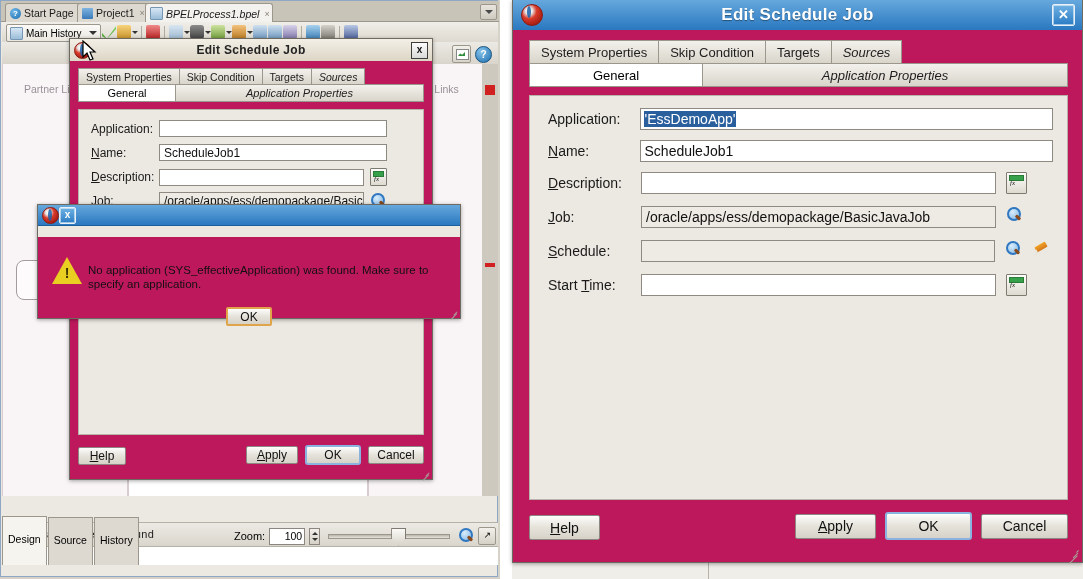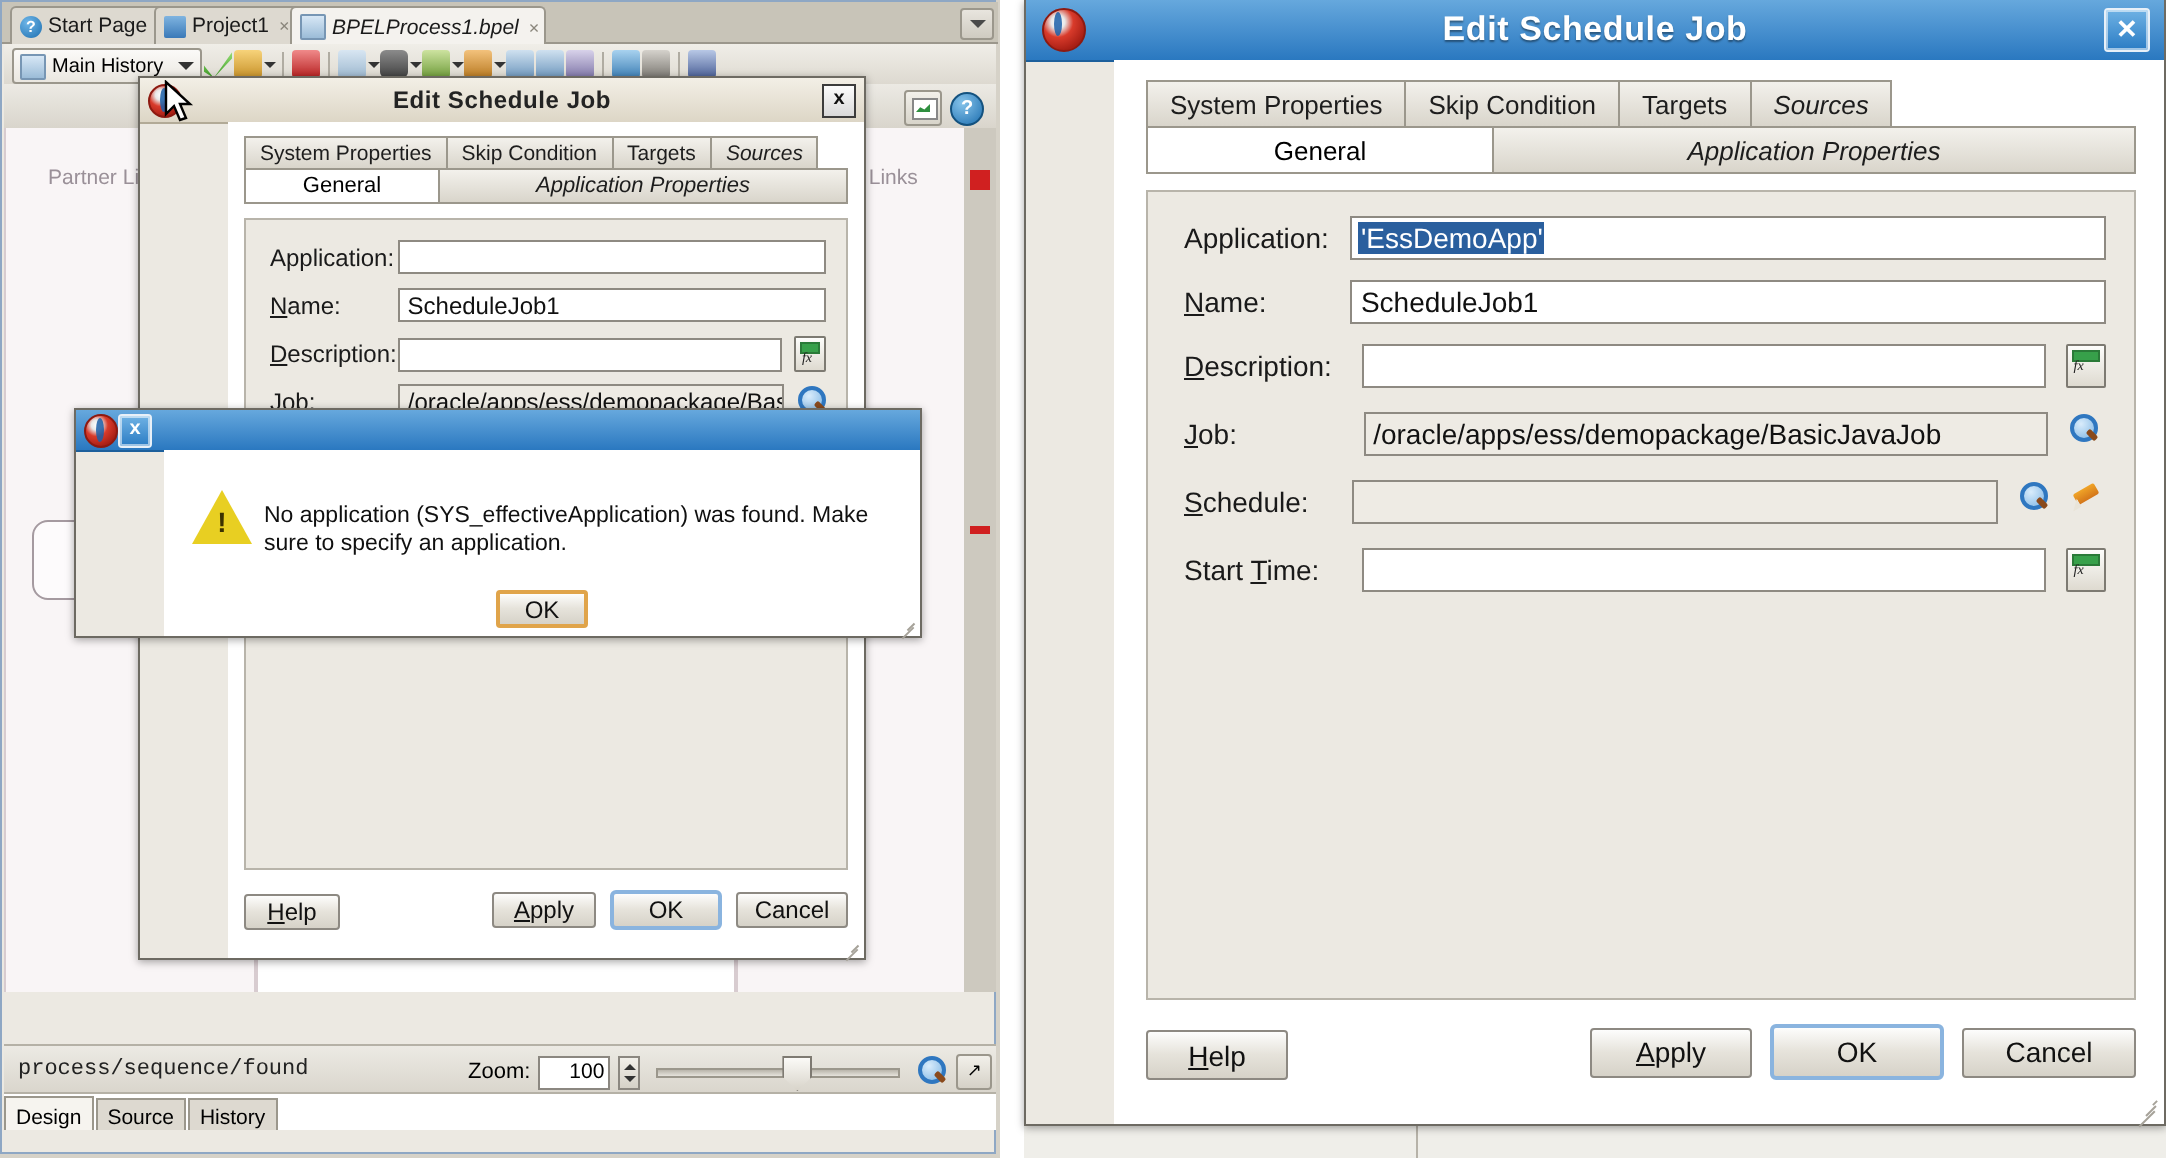--- a/index.html
+++ b/index.html
@@ -62,41 +62,41 @@
   .spin{width:9px;height:15px;background:linear-gradient(#f2f0ea,#d5d1c7);border:1px solid #8b8780;position:relative;}
   .spin:before{content:"";position:absolute;left:2px;top:3px;border-left:3px solid transparent;border-right:3px solid transparent;border-bottom:3px solid #333;}
   .spin:after{content:"";position:absolute;left:2px;top:9px;border-left:3px solid transparent;border-right:3px solid transparent;border-top:3px solid #333;}
   .sliderTrack{width:120px;height:3px;background:linear-gradient(#b9b5ab,#e6e3dc);border:1px solid #9b978c;position:relative;margin-left:4px;}
   .sliderThumb{position:absolute;left:62px;top:-7px;width:13px;height:16px;background:linear-gradient(#fbfaf7,#d8d4ca);
         border:1px solid #7e7a72;clip-path:polygon(0 0,100% 0,100% 60%,50% 100%,0 60%);}
   .statbtn{width:16px;height:16px;background:linear-gradient(#f2f0ea,#d5d1c7);border:1px solid #9b978c;border-radius:2px;
         position:relative;font-size:9px;text-align:center;line-height:15px;}
 
   .bottomtabs{position:absolute;left:1px;top:545px;width:496px;height:18px;background:#fff;border-top:1px solid #b5b1a6;display:flex;align-items:flex-end;}
-  .btab{height:15px;padding:0 5px;font-size:10.5px;background:#ddd9d0;border:1px solid #9b978c;border-bottom:none;
-        display:flex;align-items:flex-end;margin-right:1px;}
+  .btab{height:15px;padding:16px 5px;font-size:10.5px;background:#ddd9d0;border:1px solid #9b978c;border-bottom:none;
+        display:flex;align-items:flex-start;margin-right:1px;}
   .btab.active{background:#f6f4ef;height:16px;}
 
   
   .dlg{position:absolute;background:#ece9e2;border:1px solid #6d6a62;box-shadow:0 1px 4px rgba(0,0,0,.35);}
   .dlg-title{height:22px;display:flex;align-items:center;padding:0 4px;position:relative;}
   .dlg-title.active{background:linear-gradient(#66a8dd,#2a78c0);border-bottom:1px solid #1c5f9c;}
   .dlg-title.inactive{background:linear-gradient(#f3efe6,#ddd6c6);border-bottom:1px solid #b2aa97;}
   .dlg-title .t{flex:1;text-align:center;font-weight:bold;font-size:12px;letter-spacing:.3px;}
   .dlg-title.active .t{color:#fff;text-shadow:0 1px 1px rgba(0,0,0,.4);}
   .dlg-title.inactive .t{color:#232323;}
   .oralogo{width:15px;height:15px;border-radius:50%;background:
       radial-gradient(circle at 35% 30%,#ffffff 0%,#e8e8e8 18%,#d93b2b 40%,#a81f15 75%);
       border:1px solid #8d1a11;position:relative;flex:0 0 auto;}
   .oralogo:after{content:"";position:absolute;left:5px;top:1px;width:4px;height:12px;background:#1b5fa8;border-radius:50%;opacity:.85;}
   .closebtn{width:15px;height:15px;border:1px solid #3c3c3c;background:linear-gradient(#fcfcfc,#d9d9d9);
       font-size:10px;font-weight:bold;text-align:center;line-height:14px;color:#111;flex:0 0 auto;}
   .dlg-title.active .closebtn{border:1px solid #e8f0f8;background:linear-gradient(#6fb2e4,#2b7cc4);color:#fff;border-radius:2px;
       box-shadow:inset 0 0 0 1px rgba(255,255,255,.55);}
-  .dlg-body{position:absolute;left:0;right:0;top:22px;bottom:0;background:#ffffff;margin-left:44px;}
+  .dlg-body{position:absolute;left:0;right:0;top:22px;bottom:0;background:#be185d;}
 
   
   .tabrow{display:flex;align-items:flex-end;padding-left:0;}
   .jtab{border:1px solid #9b978c;border-bottom:none;background:linear-gradient(#f3f1ec,#d9d5cb);
         display:flex;align-items:center;justify-content:center;color:#1d1d1d;border-right:none;}
   .jtab:last-child{border-right:1px solid #9b978c;font-style:italic;}
   .jtab.sel{background:#fff;color:#000;}
   .tabline{border-bottom:1px solid #9b978c;}
 
   
@@ -323,21 +323,21 @@
         <i style="right:0;bottom:3px;width:5px;height:1px;transform:rotate(-45deg);"></i>
       </span>
     </div>
   </div>
 
   <div class="dlg" style="left:37px;top:204px;width:422px;height:113px;">
     <div class="dlg-title active" style="height:20px;">
       <span class="oralogo"></span>
       <span class="closebtn">x</span>
     </div>
-    <div class="dlg-body" style="top:20px;">
+    <div class="dlg-body" style="top:32px;">
       <div style="position:absolute;left:14px;top:20px;">
         <span class="warnicon"></span>
       </div>
       <div style="position:absolute;left:50px;top:26px;right:14px;font-size:11.5px;color:#101010;line-height:14px;">No application (SYS_effectiveApplication) was found.  Make sure to specify an application.</div>
       <div style="position:absolute;left:0;right:0;top:70px;display:flex;justify-content:center;">
         <span class="btn focus-orange" style="width:46px;height:19px;">
             <span>OK</span>
           </span>
       </div>
       <span class="resizegrip">

